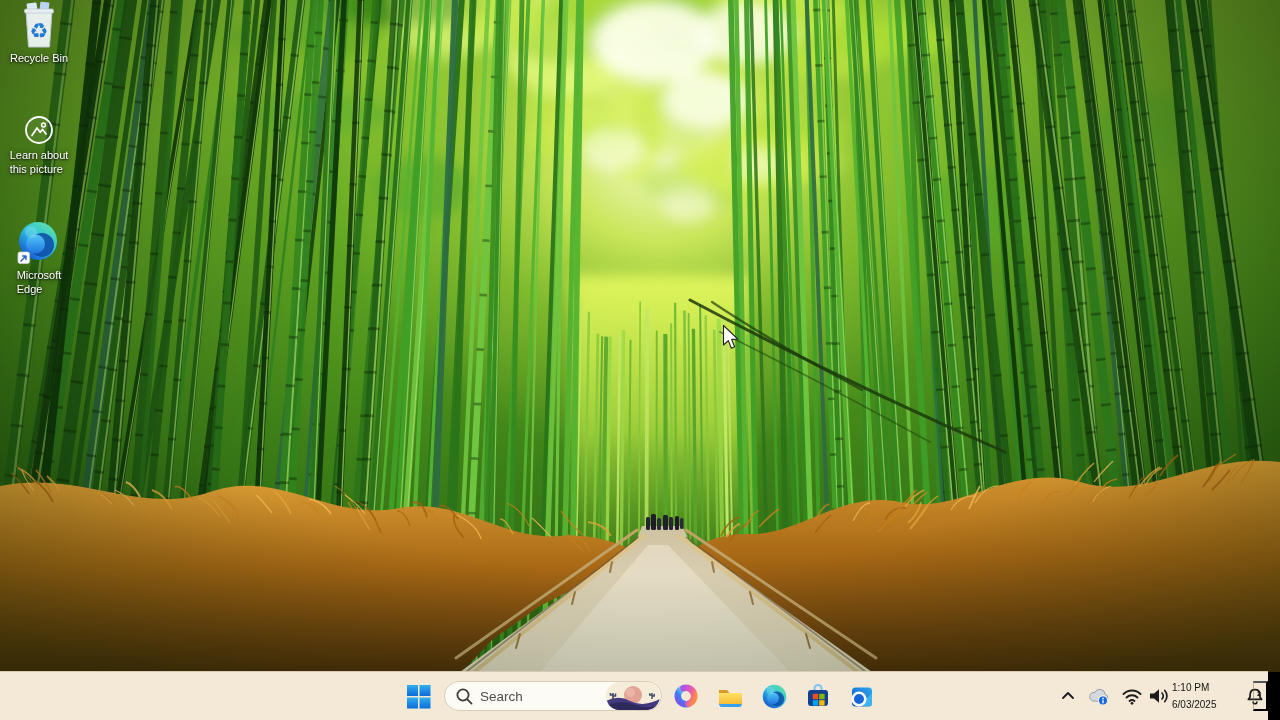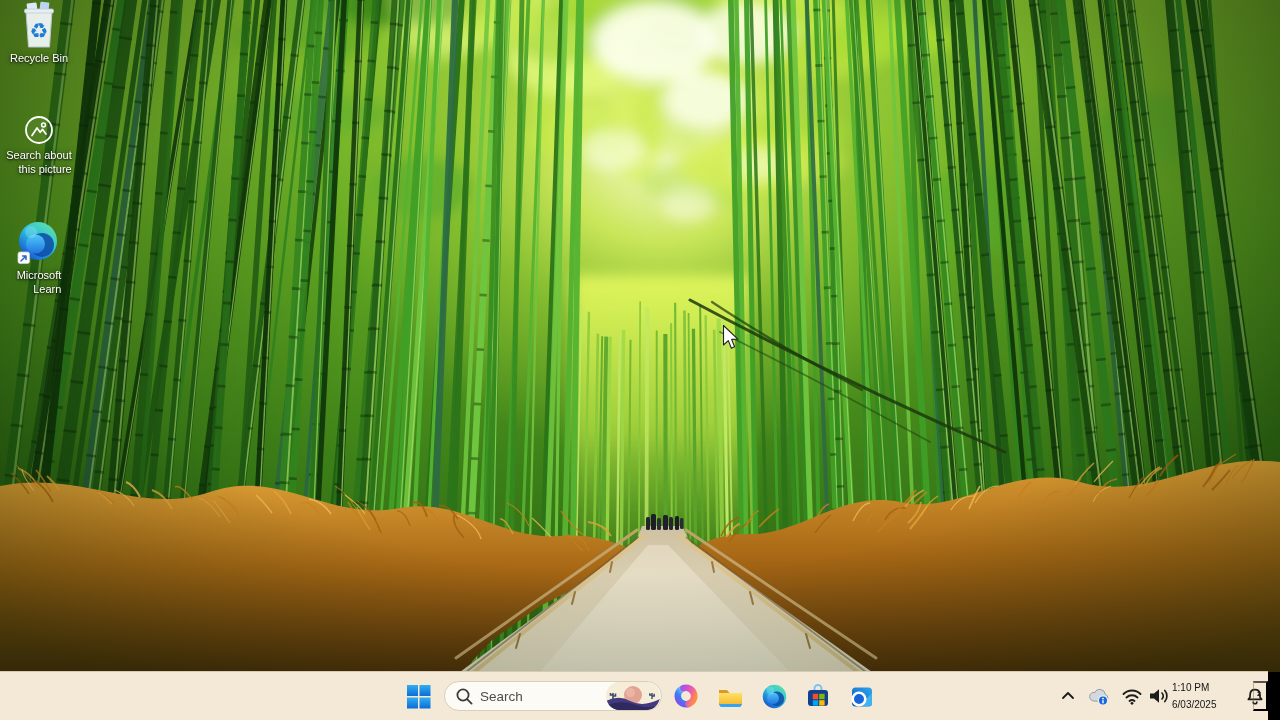--- a/index.html
+++ b/index.html
@@ -8,21 +8,21 @@
     font-family:"Liberation Sans","DejaVu Sans",sans-serif;background:#000;
   }
   
   #wp{position:absolute;left:0;top:0;width:1280px;height:672px;display:block}
   
   .desktop-icon{
     position:absolute;left:0;width:78px;display:flex;flex-direction:column;
     align-items:center;gap:2px;cursor:default;z-index:5;
   }
   .di-label{
-    font-size:11px;color:#fff;text-align:right;line-height:14px;
+    font-size:11px;color:#fff;text-align:left;line-height:14px;
     text-shadow:0 1px 2px rgba(0,0,0,.9),0 0 5px rgba(0,0,0,.55);
   }
   
   .taskbar{
     position:absolute;left:0;bottom:0;width:1268px;height:48px;
     background:#f4e9d6;border-top:1px solid rgba(140,120,90,.28);z-index:10;
   }
   .tb-btn{
     position:absolute;top:6px;width:40px;height:36px;border:none;padding:0;
     background:transparent;border-radius:6px;display:flex;align-items:center;
@@ -556,21 +556,21 @@
   </div>
 </div>
 
 <div class="desktop-icon" style="top:114px">
   <svg width="32" height="32" viewBox="0 0 32 32">
     <circle cx="16" cy="16" r="13" stroke="#fff" stroke-width="1.8" fill="rgba(255,255,255,.05)"></circle>
     <circle cx="20.5" cy="11" r="1.9" stroke="#fff" stroke-width="1.5" fill="none"></circle>
     <path d="M9,21.5 L14,14 L17.2,18.3 L19.6,15.4 L23,20" stroke="#fff" stroke-width="1.7" fill="none" stroke-linejoin="round" stroke-linecap="round"></path>
   </svg>
   <div class="di-label">
-    <div>Search about</div>
+    <div>Learn about</div>
     <div>this picture</div>
   </div>
 </div>
 
 <div class="desktop-icon" style="top:220px">
   <svg width="46" height="46" viewBox="0 0 46 46">
     <defs>
       <linearGradient id="edgeD1" x1=".85" y1="0" x2=".1" y2="1">
         <stop offset="0" stop-color="#64e3a1"></stop>
           <stop offset=".45" stop-color="#2cc0e0"></stop>
@@ -584,21 +584,21 @@
     </defs>
     <circle cx="22" cy="21" r="19" fill="url(#edgeD1)"></circle>
     <circle cx="26" cy="25" r="12" fill="#0d4aa6" opacity=".85"></circle>
     <circle cx="19.5" cy="24" r="9.5" fill="url(#edgeD2)"></circle>
     <circle cx="15" cy="12" r="6" fill="rgba(255,255,255,.18)"></circle>
     <rect x="2" y="32" width="11.5" height="11.5" rx="2" fill="#fff" stroke="#c9d2da" stroke-width=".8"></rect>
     <path d="M5,41 L10,36 M10,36 h-3.4 M10,36 v3.4" stroke="#2b66c4" stroke-width="1.5" fill="none" stroke-linecap="round"></path>
   </svg>
   <div class="di-label">
     <div>Microsoft</div>
-    <div>Learn</div>
+    <div>Edge</div>
   </div>
 </div>
 
 <div class="taskbar">
 
   <button class="tb-btn" style="left:398px">
     <svg width="25" height="25" viewBox="0 0 25 25">
       <defs>
         <linearGradient id="winG" x1="0" y1="0" x2="0" y2="1">
           <stop offset="0" stop-color="#31aef0"></stop>

